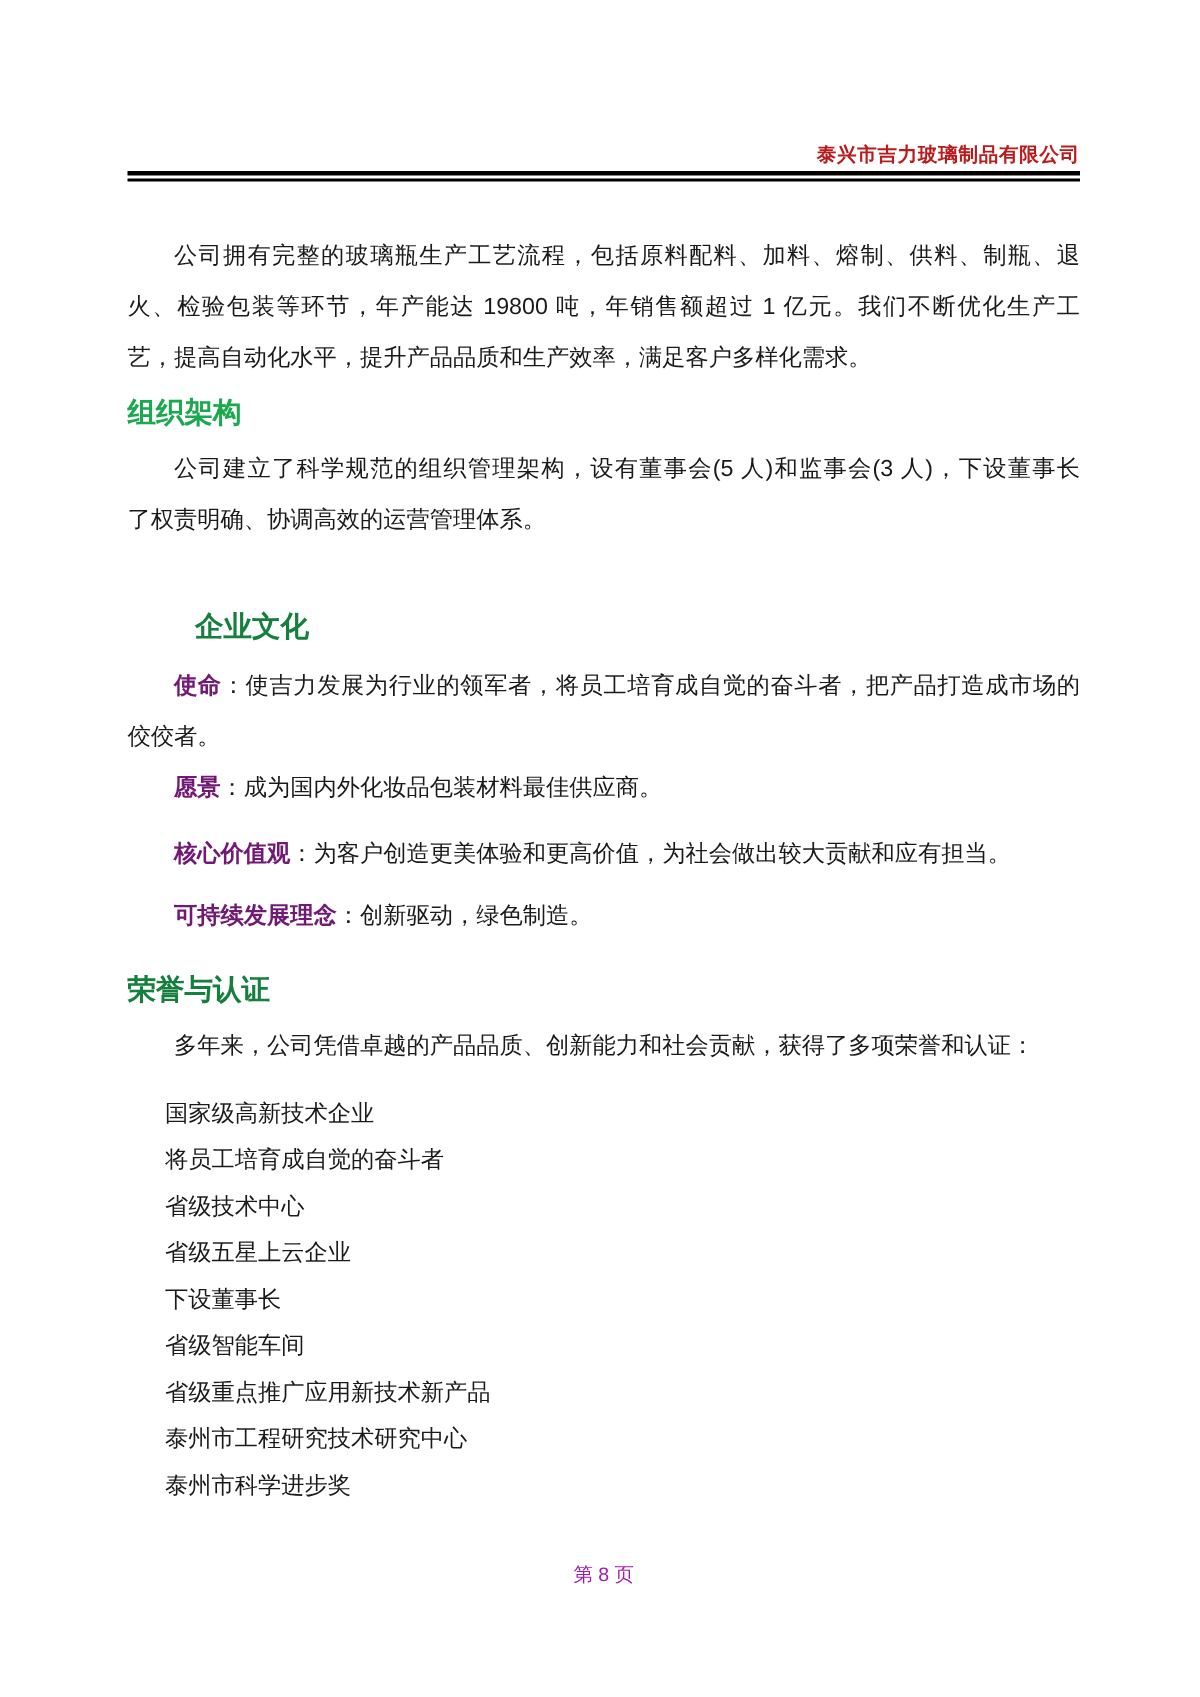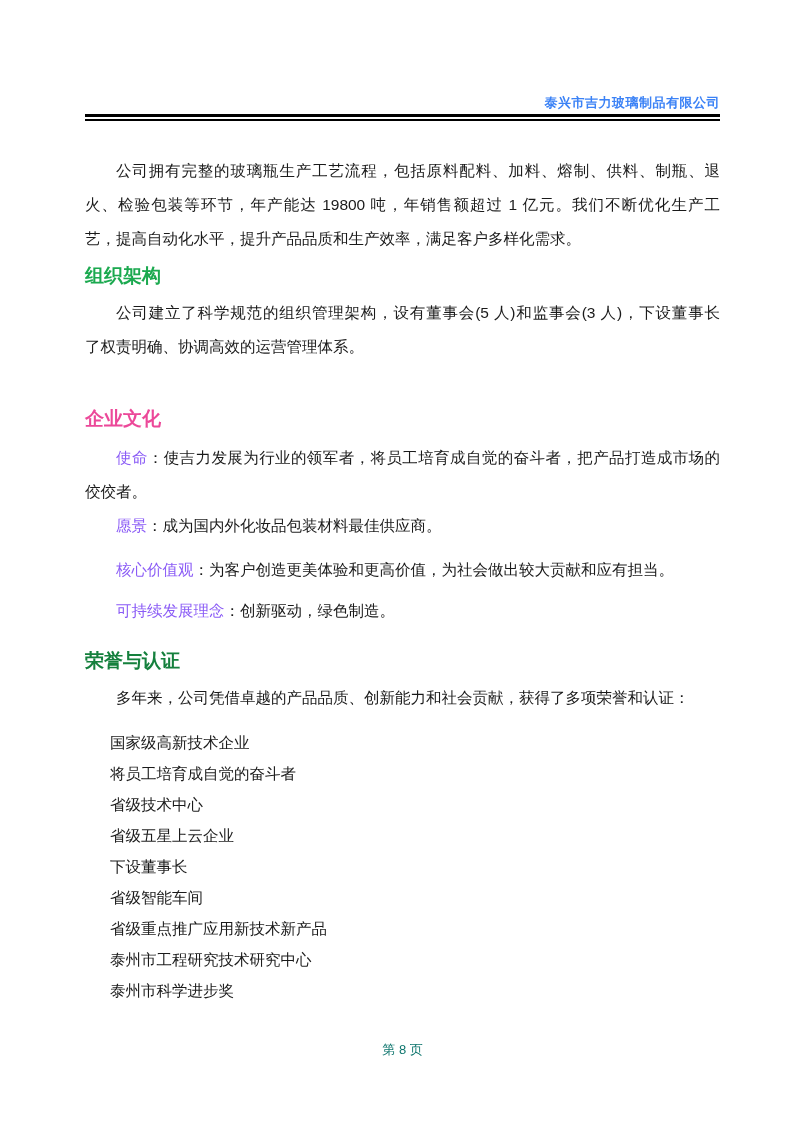--- a/index.html
+++ b/index.html
@@ -9,54 +9,54 @@
     background:#ffffff;
     overflow:hidden;
     font-family:"Liberation Sans","DejaVu Sans",sans-serif;
     color:#1a1a1a;
   }
   .content{position:absolute;left:85px;top:0;width:635px;height:1131px;}
 
   
   .company{
     position:absolute;top:94px;left:0;width:635px;
-    text-align:right;font-size:13px;font-weight:bold;color:#3b82f6;
+    text-align:right;font-size:13px;font-weight:bold;color:#b91c1c;
     letter-spacing:.5px;white-space:nowrap;
   }
   .rule{position:absolute;top:114px;left:0;width:635px;}
   .rule .bar-thick{height:3px;background:#000;}
   .rule .bar-gap{height:2px;background:transparent;}
   .rule .bar-thin{height:2px;background:#000;}
 
   
   .para{position:absolute;left:0;width:635px;font-size:15.5px;line-height:34px;}
   .jline{text-align:justify;text-align-last:justify;white-space:nowrap;}
   .jlast{text-align:left;text-align-last:left;}
   .ind{text-indent:31px;}
   .flow{text-align:justify;}
-  .flow .lead{font-weight:normal;color:#8b5cf6;}
+  .flow .lead{font-weight:bold;color:#701a75;}
 
   
   .h2{
     position:absolute;left:0;width:635px;
     font-size:19px;font-weight:bold;line-height:26px;
     white-space:nowrap;
   }
 
   
   .honor-list{position:absolute;left:0;top:727px;width:635px;padding:0;margin:0;list-style:none;}
   .honor-list li{
     padding-left:25px;font-size:15.5px;line-height:31px;
     white-space:nowrap;
   }
 
   
   .footer{
     position:absolute;top:1040px;left:0;width:635px;
-    text-align:center;font-size:13px;line-height:20px;color:#0f766e;
+    text-align:center;font-size:13px;line-height:20px;color:#a21caf;
   }
 </style>
 </head>
 <body>
 
 <div class="page">
   <div class="content">
 
     <div class="company">泰兴市吉力玻璃制品有限公司</div>
     <div class="rule">
@@ -70,21 +70,21 @@
       <div class="jline">火、检验包装等环节，年产能达 19800 吨，年销售额超过 1 亿元。我们不断优化生产工</div>
       <div class="jline jlast">艺，提高自动化水平，提升产品品质和生产效率，满足客户多样化需求。</div>
     </div>
 
     <div class="h2" style="top:263px;color:#1BA94F;">组织架构</div>
     <div class="para" style="top:296px;">
       <div class="jline ind">公司建立了科学规范的组织管理架构，设有董事会(5 人)和监事会(3 人)，下设董事长</div>
       <div class="jline jlast">了权责明确、协调高效的运营管理体系。</div>
     </div>
 
-    <div class="h2" style="top:406px;color:#ec4899;">企业文化</div>
+    <div class="h2" style="top:406px;color:#15803d;margin-left:45px;">企业文化</div>
 
     <div class="para flow ind" style="top:441px;">
       <span class="lead">使命</span><span>：使吉力发展为行业的领军者，将员工培育成自觉的奋斗者，把产品打造成市场的佼佼者。</span>
     </div>
 
     <div class="para flow ind" style="top:509px;">
       <span class="lead">愿景</span><span>：成为国内外化妆品包装材料最佳供应商。</span>
     </div>
 
     <div class="para flow ind" style="top:553px;">

